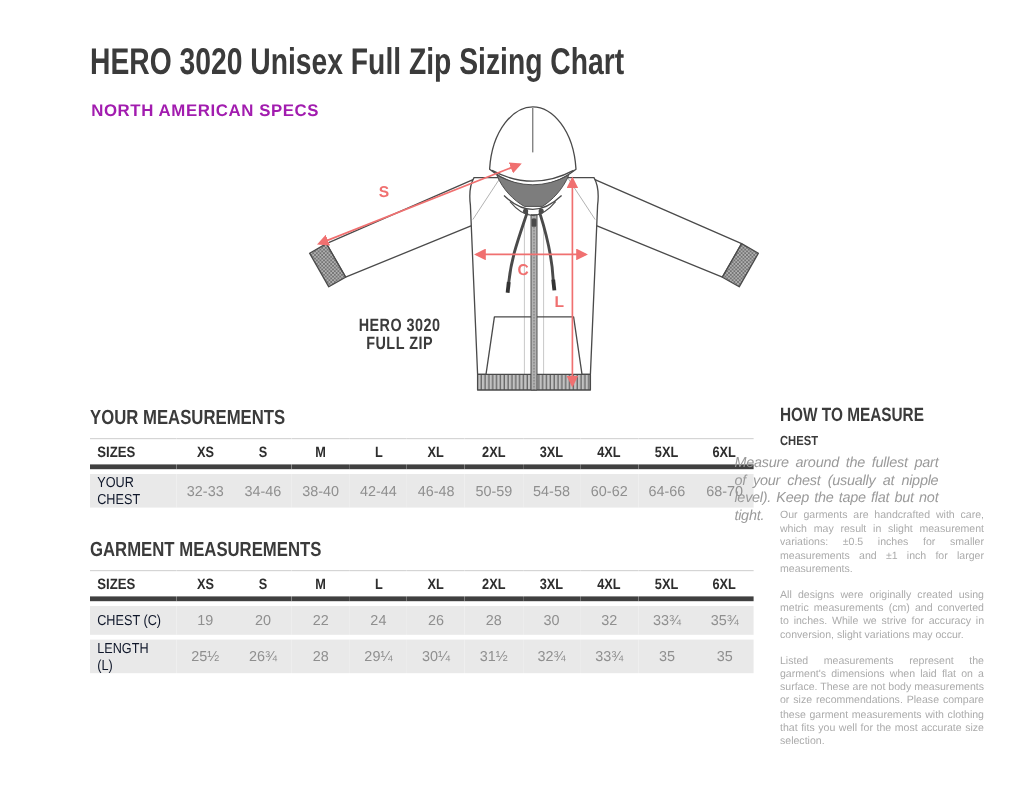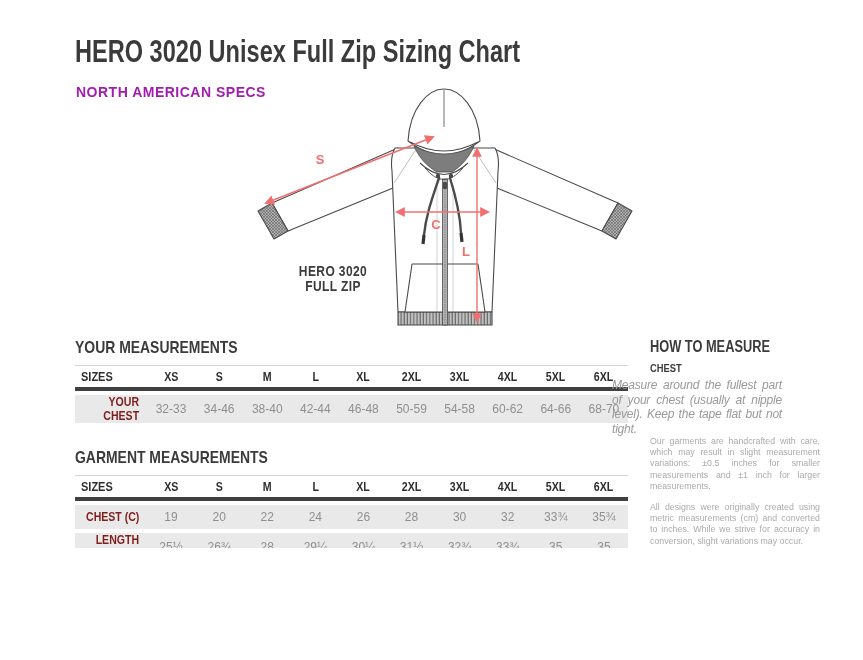--- a/index.html
+++ b/index.html
@@ -1,16 +1,16 @@
 <!DOCTYPE html>
 <html><head>
 <meta charset="utf-8">
 <style>
   html,body{margin:0;padding:0;background:#fff;}
-  .page{position:relative;width:863px;height:548px;background:#ffffff;overflow:hidden;
+  .page{position:relative;width:863px;height:660px;background:#ffffff;overflow:hidden;
         font-family:"Liberation Sans",sans-serif;}
 
   
   .title{position:absolute;left:75px;top:34px;margin:0;font-size:31px;font-weight:bold;
          color:#3b3b3b;white-space:nowrap;transform:scaleX(0.76);transform-origin:0 0;}
   .subtitle{position:absolute;left:76px;top:84px;font-size:14px;font-weight:bold;
             color:#a21caf;letter-spacing:0.5px;white-space:nowrap;}
   .sec-heading{position:absolute;margin:0;font-size:17px;font-weight:bold;color:#3b3b3b;
                white-space:nowrap;transform:scaleX(0.82);transform-origin:0 0;}
   #your-heading{left:75px;top:338px;}
@@ -26,33 +26,33 @@
   .mtable{position:absolute;left:75px;width:553px;border-collapse:separate;
           border-spacing:0 4px;table-layout:fixed;}
   #your-table{top:361px;}
   #garment-table{top:471px;}
   .mtable th{border-top:1px solid #d5d5d5;border-bottom:4px solid #404040;height:21px;
              font-size:12.5px;color:#2e2e2e;font-weight:bold;text-align:center;padding:0;
              background:#fff;}
   .mtable td{background:#e9e9e9;height:24px;font-size:12px;color:#8f8f8f;
              text-align:center;padding:0;}
   .mtable th.lbl,.mtable td.lbl{text-align:left;padding-left:6px;}
-  .mtable td.lbl{color:#7f1d1d;font-weight:bold;text-align:right;}
+  .mtable td.lbl{color:#0f172a;font-weight:normal;}
   .cnd{display:inline-block;transform:scaleX(0.85);}
   .lbl .cnd{transform-origin:0 50%;transform:scaleX(0.88);}
 
   
   .howto-heading{position:absolute;left:650px;top:338px;margin:0;font-size:16px;
                  font-weight:bold;color:#3b3b3b;white-space:nowrap;
                  transform:scaleX(0.8);transform-origin:0 0;}
   .howto-sub{position:absolute;left:650px;top:362px;margin:0;font-size:11px;font-weight:bold;
              color:#3b3b3b;white-space:nowrap;transform:scaleX(0.85);transform-origin:0 0;}
   .howto-body{position:absolute;left:612px;top:378px;width:170px;margin:0;font-size:12px;
               line-height:14.5px;color:#9a9a9a;text-align:justify;letter-spacing:-0.2px;font-style:italic;}
-  .notes{position:absolute;left:650px;top:436px;width:170px;}
+  .notes{position:absolute;left:650px;top:424px;width:170px;}
   .notes p{margin:0 0 10px 0;font-size:8.8px;line-height:11.2px;color:#ababab;
            text-align:justify;}
 </style>
 </head>
 <body>
 
 <div class="page">
 
   <h1 class="title">HERO 3020 Unisex Full Zip Sizing Chart</h1>
   <div class="subtitle">NORTH AMERICAN SPECS</div>
@@ -221,15 +221,16 @@
       </tr>
     </tbody>
   </table>
 
   <h2 class="howto-heading">HOW TO MEASURE</h2>
   <h3 class="howto-sub">CHEST</h3>
   <p class="howto-body">Measure around the fullest part of your chest (usually at nipple level). Keep the tape flat but not tight.</p>
   <div class="notes">
     <p>Our garments are handcrafted with care, which may result in slight measurement variations: ±0.5 inches for smaller measurements and ±1 inch for larger measurements.</p>
     <p>All designs were originally created using metric measurements (cm) and converted to inches. While we strive for accuracy in conversion, slight variations may occur.</p>
+    <p>Listed measurements represent the garment's dimensions when laid flat on a surface. These are not body measurements or size recommendations. Please compare these garment measurements with clothing that fits you well for the most accurate size selection.</p>
   </div>
 
 </div>
 
 </body></html>

